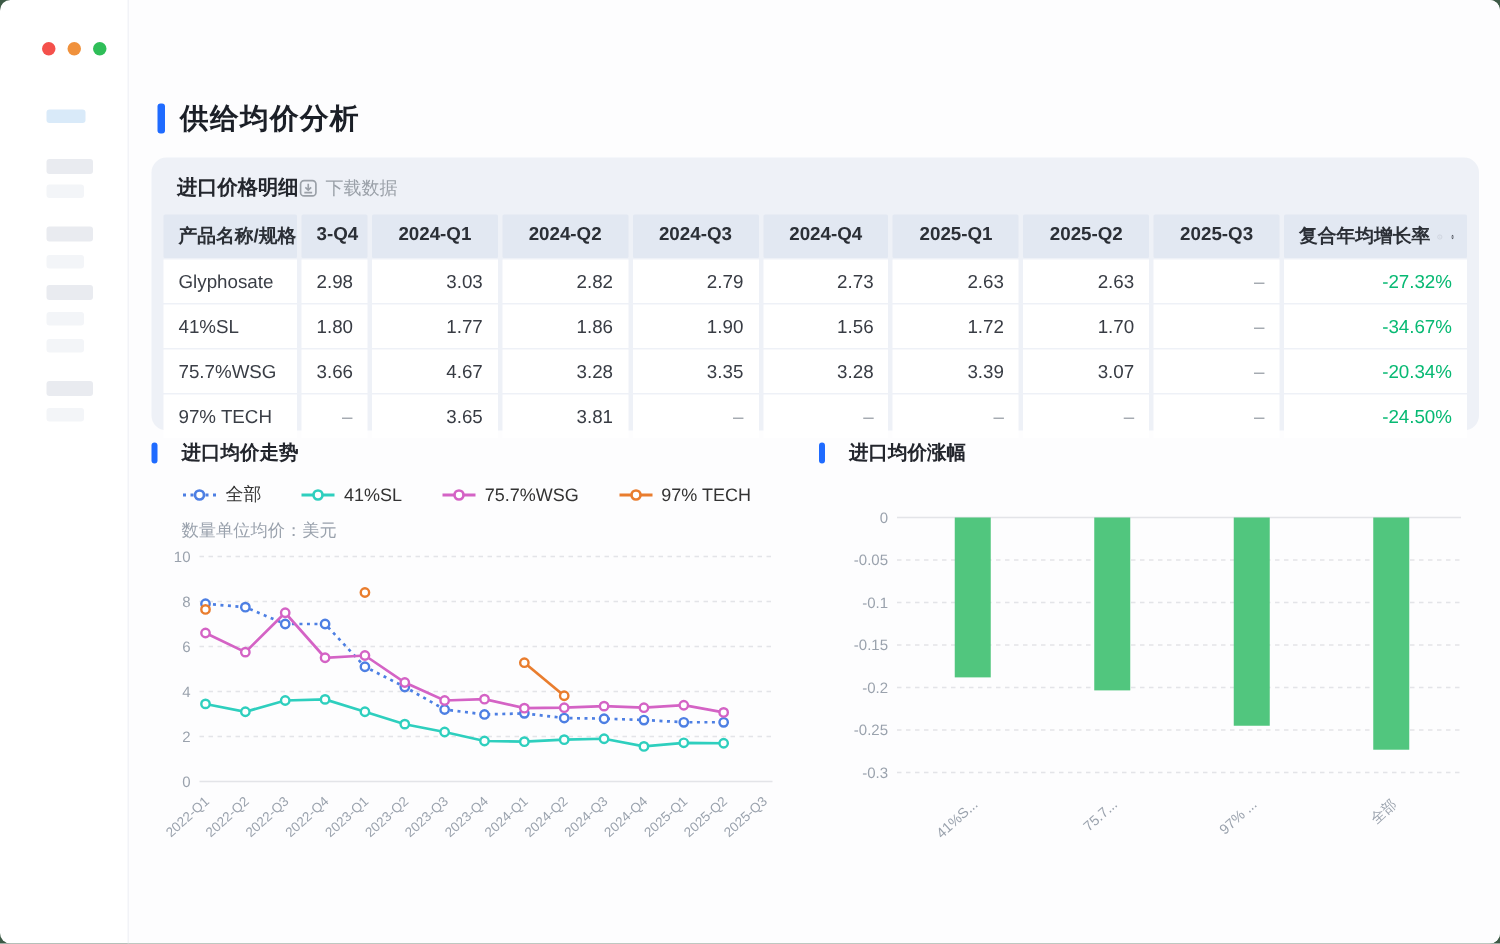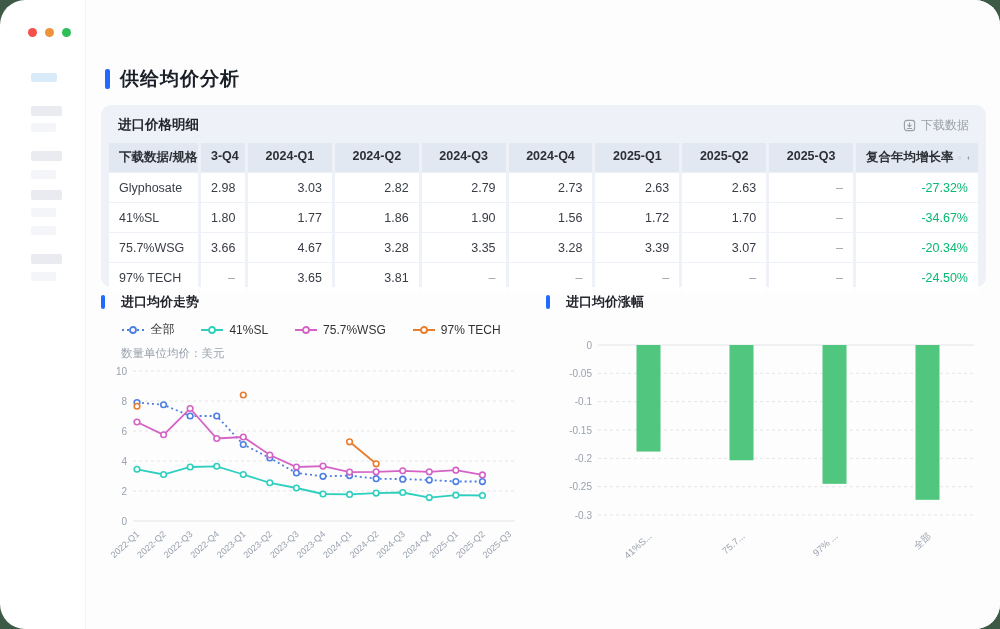--- a/index.html
+++ b/index.html
@@ -1,18 +1,18 @@
 <!DOCTYPE html>
 <html><head>
 <meta charset="utf-8">
 <style>
   * { margin:0; padding:0; box-sizing:border-box; }
   html,body { width:1000px; height:629px; }
   body { font-family:"Liberation Sans","DejaVu Sans",sans-serif; background:#3d5a46; position:relative; overflow:hidden; }
-  .window { position:absolute; inset:0; background:#ffffff; border-radius:25px; overflow:hidden;text-decoration:underline; }
+  .window { position:absolute; inset:0; background:#ffffff; border-radius:7px; overflow:hidden;text-decoration:underline; }
 
   
   .traffic { position:absolute; left:28px; top:28px; display:flex; gap:8px; }
   .dot { width:9px; height:9px; border-radius:50%; }
   .dot.red{ background:#f4504b; } .dot.orange{ background:#f0913c; } .dot.green{ background:#2fbe58; }
 
   
   .sidebar { position:absolute; left:31px; top:73px; width:40px; }
   .skel { border-radius:2px; position:absolute; left:0; }
   .skel.blue { background:#d9eaf9; width:26px; height:9px; }
@@ -21,21 +21,21 @@
 
   .main { position:absolute; left:85px; top:0; right:0; bottom:0; background:#fdfdfe; border-left:1px solid #f2f3f7; }
 
   
   .page-title-row { position:absolute; left:19px; top:66px; display:flex; align-items:center; gap:10px; }
   .accent { width:5px; height:20px; background:#1f6bff; border-radius:2px; }
   .page-title { font-size:19px; font-weight:bold; color:#1b1f27; letter-spacing:1px; }
 
   
   .table-card { position:absolute; left:15px; top:105px; width:885px; height:182px; background:#eef1f7; border-radius:10px; padding:11px 8px 8px 8px; }
-  .card-head { display:flex; justify-content:space-between; align-items:center; padding:0 9px 9px 9px;gap:44px; }
+  .card-head { display:flex; align-items:center; padding:0 9px 9px 9px; }
   .card-title { font-size:13.5px; font-weight:bold; color:#23262d; }
   .download-btn { display:flex; align-items:center; gap:5px; font-size:12px; color:#9aa0a8; cursor:pointer; }
   .grid-row { display:grid; grid-template-columns:89px 44px repeat(7,1fr) 122px; column-gap:3px; }
   .th { background:#e2e8f2; font-size:12.5px; font-weight:bold; color:#2b2f36; padding:6px 10px; text-align:center; white-space:nowrap; border-radius:1px; }
   .th:first-child { text-align:left; }
   .th.cagr-th { display:flex; align-items:center; justify-content:flex-end; gap:5px; padding-right:8px; }
   .tr { margin-top:1px; }
   .td { background:#ffffff; font-size:12.5px; color:#383c44; padding:7.5px 10px; text-align:right; white-space:nowrap; }
   .td:first-child { text-align:left; color:#3a3e46; }
   .td.dim { color:#9aa0a8; }
@@ -90,21 +90,21 @@
         <div class="download-btn">
           <svg width="13" height="13" viewBox="0 0 14 14">
             <rect x="1.5" y="1.5" width="11" height="11" rx="2.5" fill="none" stroke="#9aa0a8" stroke-width="1.2"></rect>
             <path d="M7 3.8v4.4 M4.9 6.4L7 8.4l2.1-2" fill="none" stroke="#9aa0a8" stroke-width="1.2"></path>
             <path d="M4.2 10.2h5.6" stroke="#9aa0a8" stroke-width="1.2"></path>
           </svg>
           <span>下载数据</span>
         </div>
       </div>
       <div class="grid-row" id="table-head">
-          <div class="th">下载数据/规格</div>
+          <div class="th">产品名称/规格</div>
           <div class="th">3-Q4</div>
           <div class="th">2024-Q1</div>
           <div class="th">2024-Q2</div>
           <div class="th">2024-Q3</div>
           <div class="th">2024-Q4</div>
           <div class="th">2025-Q1</div>
           <div class="th">2025-Q2</div>
           <div class="th">2025-Q3</div>
           <div class="th cagr-th">
             <span>复合年均增长率</span>

